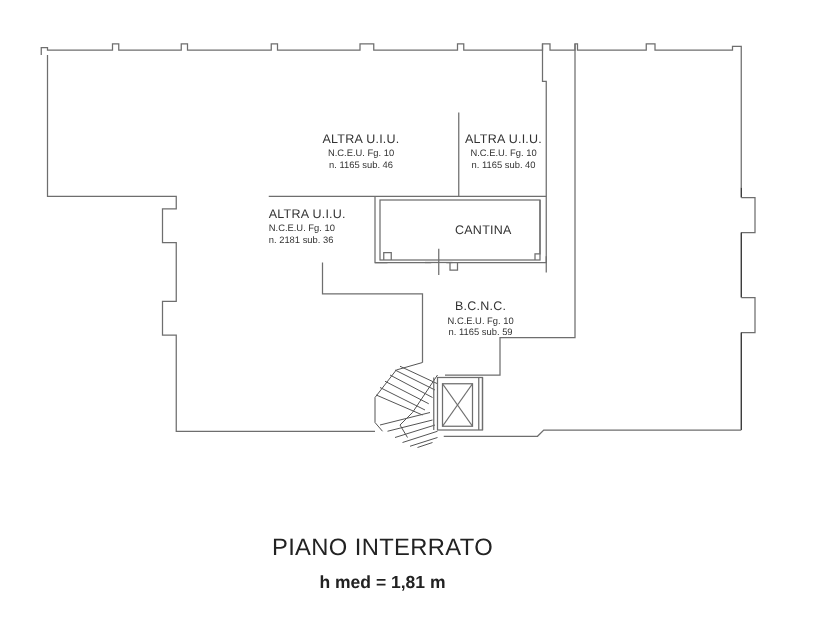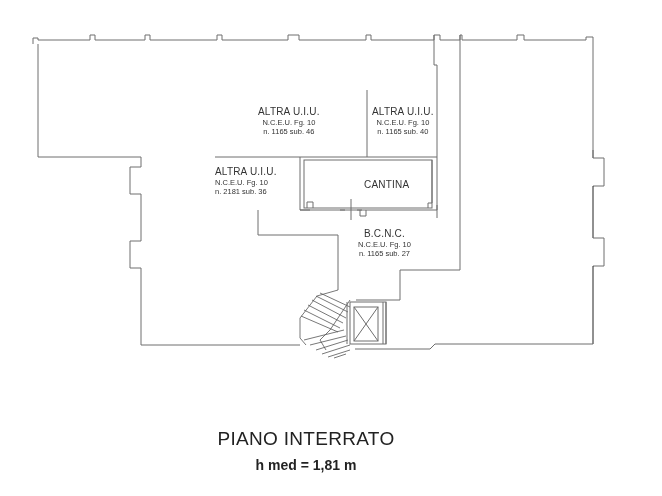--- a/index.html
+++ b/index.html
@@ -96,20 +96,20 @@
 <div class="lbl" style="left:215px; top:166px; text-align:left;">
   <div class="t">ALTRA U.I.U.</div>
   <div class="s">N.C.E.U. Fg. 10</div>
   <div class="s">n. 2181 sub. 36</div>
 </div>
 
 <div class="lbl" style="left:364px; top:179px;">
   <div class="t">CANTINA</div>
 </div>
 
-<div class="lbl" style="left:358px; top:228px;">
+<div class="lbl" style="left:358px; top:240px;">
   <div class="t">B.C.N.C.</div>
   <div class="s">N.C.E.U. Fg. 10</div>
-  <div class="s">n. 1165 sub. 27</div>
+  <div class="s">n. 1165 sub. 59</div>
 </div>
 
 <div class="title" id="t1">PIANO INTERRATO</div>
 <div class="title" id="t2">h med = 1,81 m</div>
 
 </body></html>

